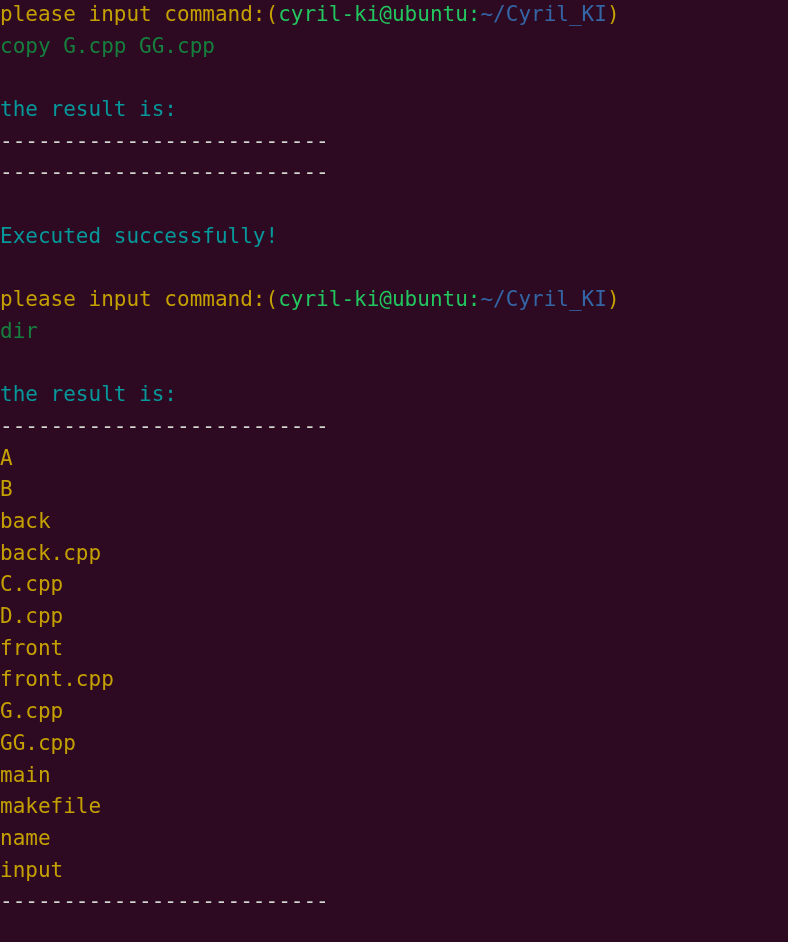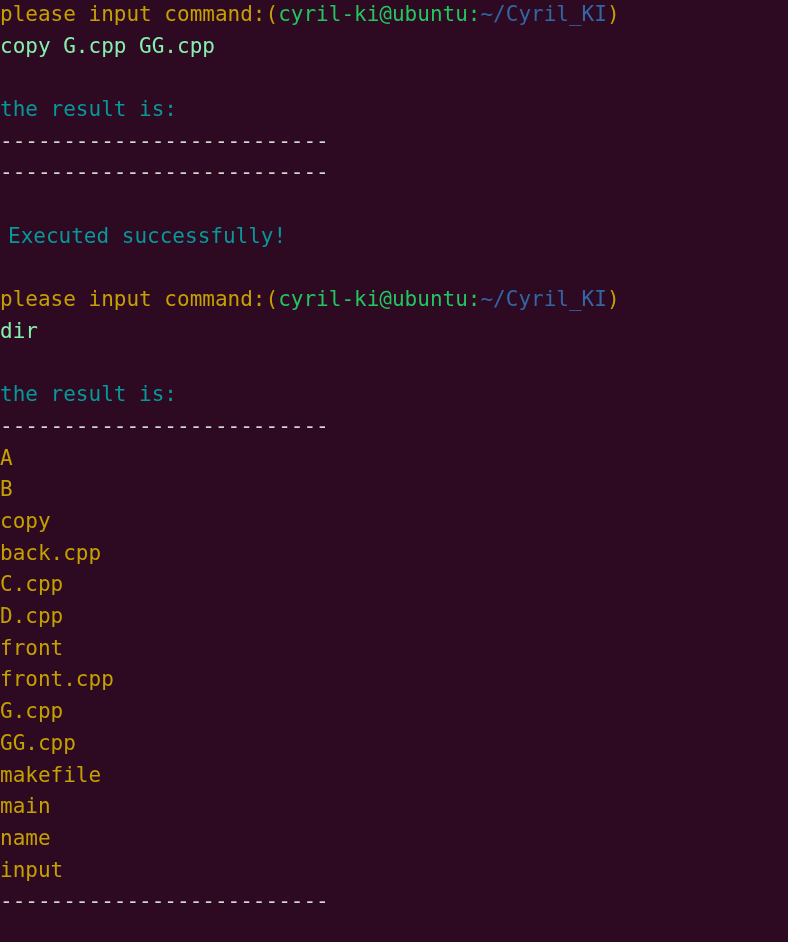--- a/index.html
+++ b/index.html
@@ -27,25 +27,25 @@
   }
   .line {
     height: 31.7px;
     white-space: pre;
     overflow: hidden;
   }
   .seg { display: inline; }
   .c-prompt   { color: #c4a000; }
   .c-user     { color: #22c55e; }
   .c-path     { color: #3465a4; }
-  .c-cmd      { color: #86efac; }
+  .c-cmd      { color: #15803d; }
   .c-label    { color: #06989a; text-align: center; }
   .c-rule     { color: #d3d7cf; }
   .c-file     { color: #c4a000; }
-  .c-ok       { color: #06989a; padding-left: 8px; }
+  .c-ok       { color: #06989a; }
   .blank { height: 31.7px; }
 </style>
 </head>
 <body>
 
 <div id="terminal">
   <div id="screen">
 
     <div class="line"><span class="seg c-prompt">please input command:</span><span class="seg c-prompt">(</span><span class="seg c-user">cyril-ki@ubuntu:</span><span class="seg c-path">~/Cyril_KI</span><span class="seg c-prompt">)</span></div>
 
@@ -70,29 +70,29 @@
     <div class="line"><span class="seg c-cmd">dir</span></div>
 
     <div class="line blank"></div>
 
     <div class="line"><span class="seg c-label">the result is:</span></div>
 
     <div class="line"><span class="seg c-rule">--------------------------</span></div>
 
     <div class="line"><span class="seg c-file">A</span></div>
     <div class="line"><span class="seg c-file">B</span></div>
-    <div class="line"><span class="seg c-file">copy</span></div>
+    <div class="line"><span class="seg c-file">back</span></div>
     <div class="line"><span class="seg c-file">back.cpp</span></div>
     <div class="line"><span class="seg c-file">C.cpp</span></div>
     <div class="line"><span class="seg c-file">D.cpp</span></div>
     <div class="line"><span class="seg c-file">front</span></div>
     <div class="line"><span class="seg c-file">front.cpp</span></div>
     <div class="line"><span class="seg c-file">G.cpp</span></div>
     <div class="line"><span class="seg c-file">GG.cpp</span></div>
+    <div class="line"><span class="seg c-file">main</span></div>
     <div class="line"><span class="seg c-file">makefile</span></div>
-    <div class="line"><span class="seg c-file">main</span></div>
     <div class="line"><span class="seg c-file">name</span></div>
     <div class="line"><span class="seg c-file">input</span></div>
 
     <div class="line"><span class="seg c-rule">--------------------------</span></div>
 
   </div>
 </div>
 
 </body></html>

